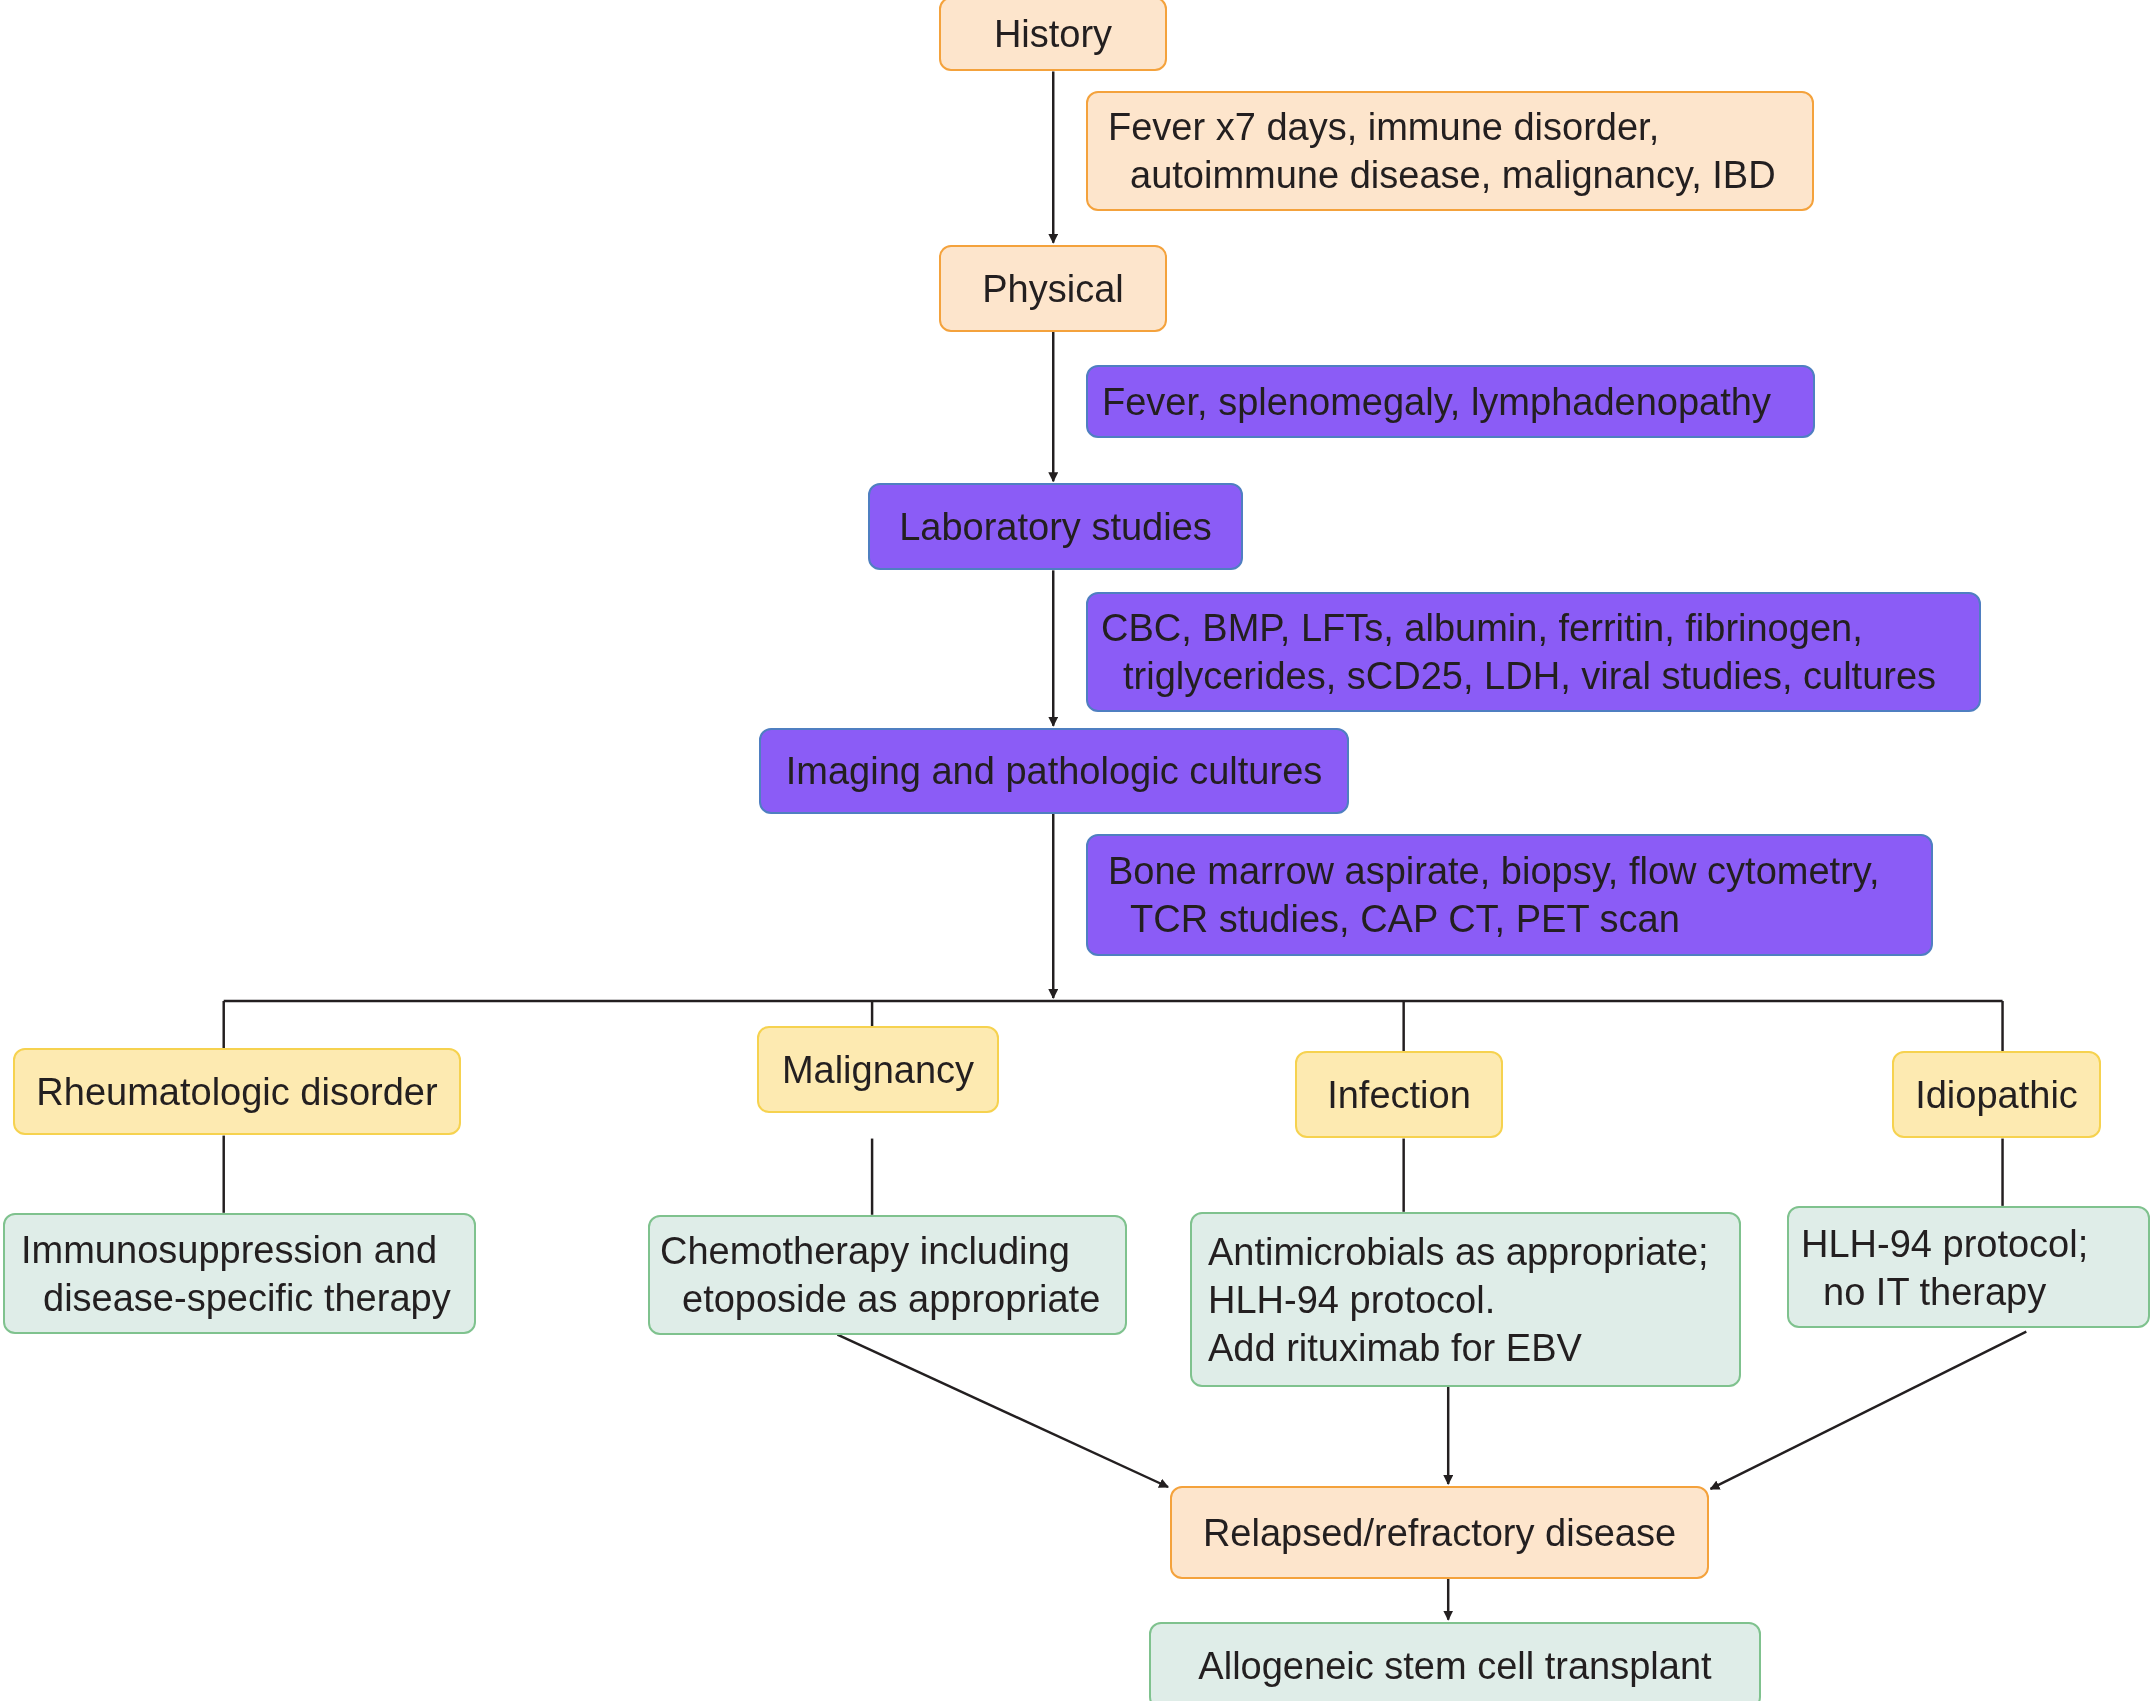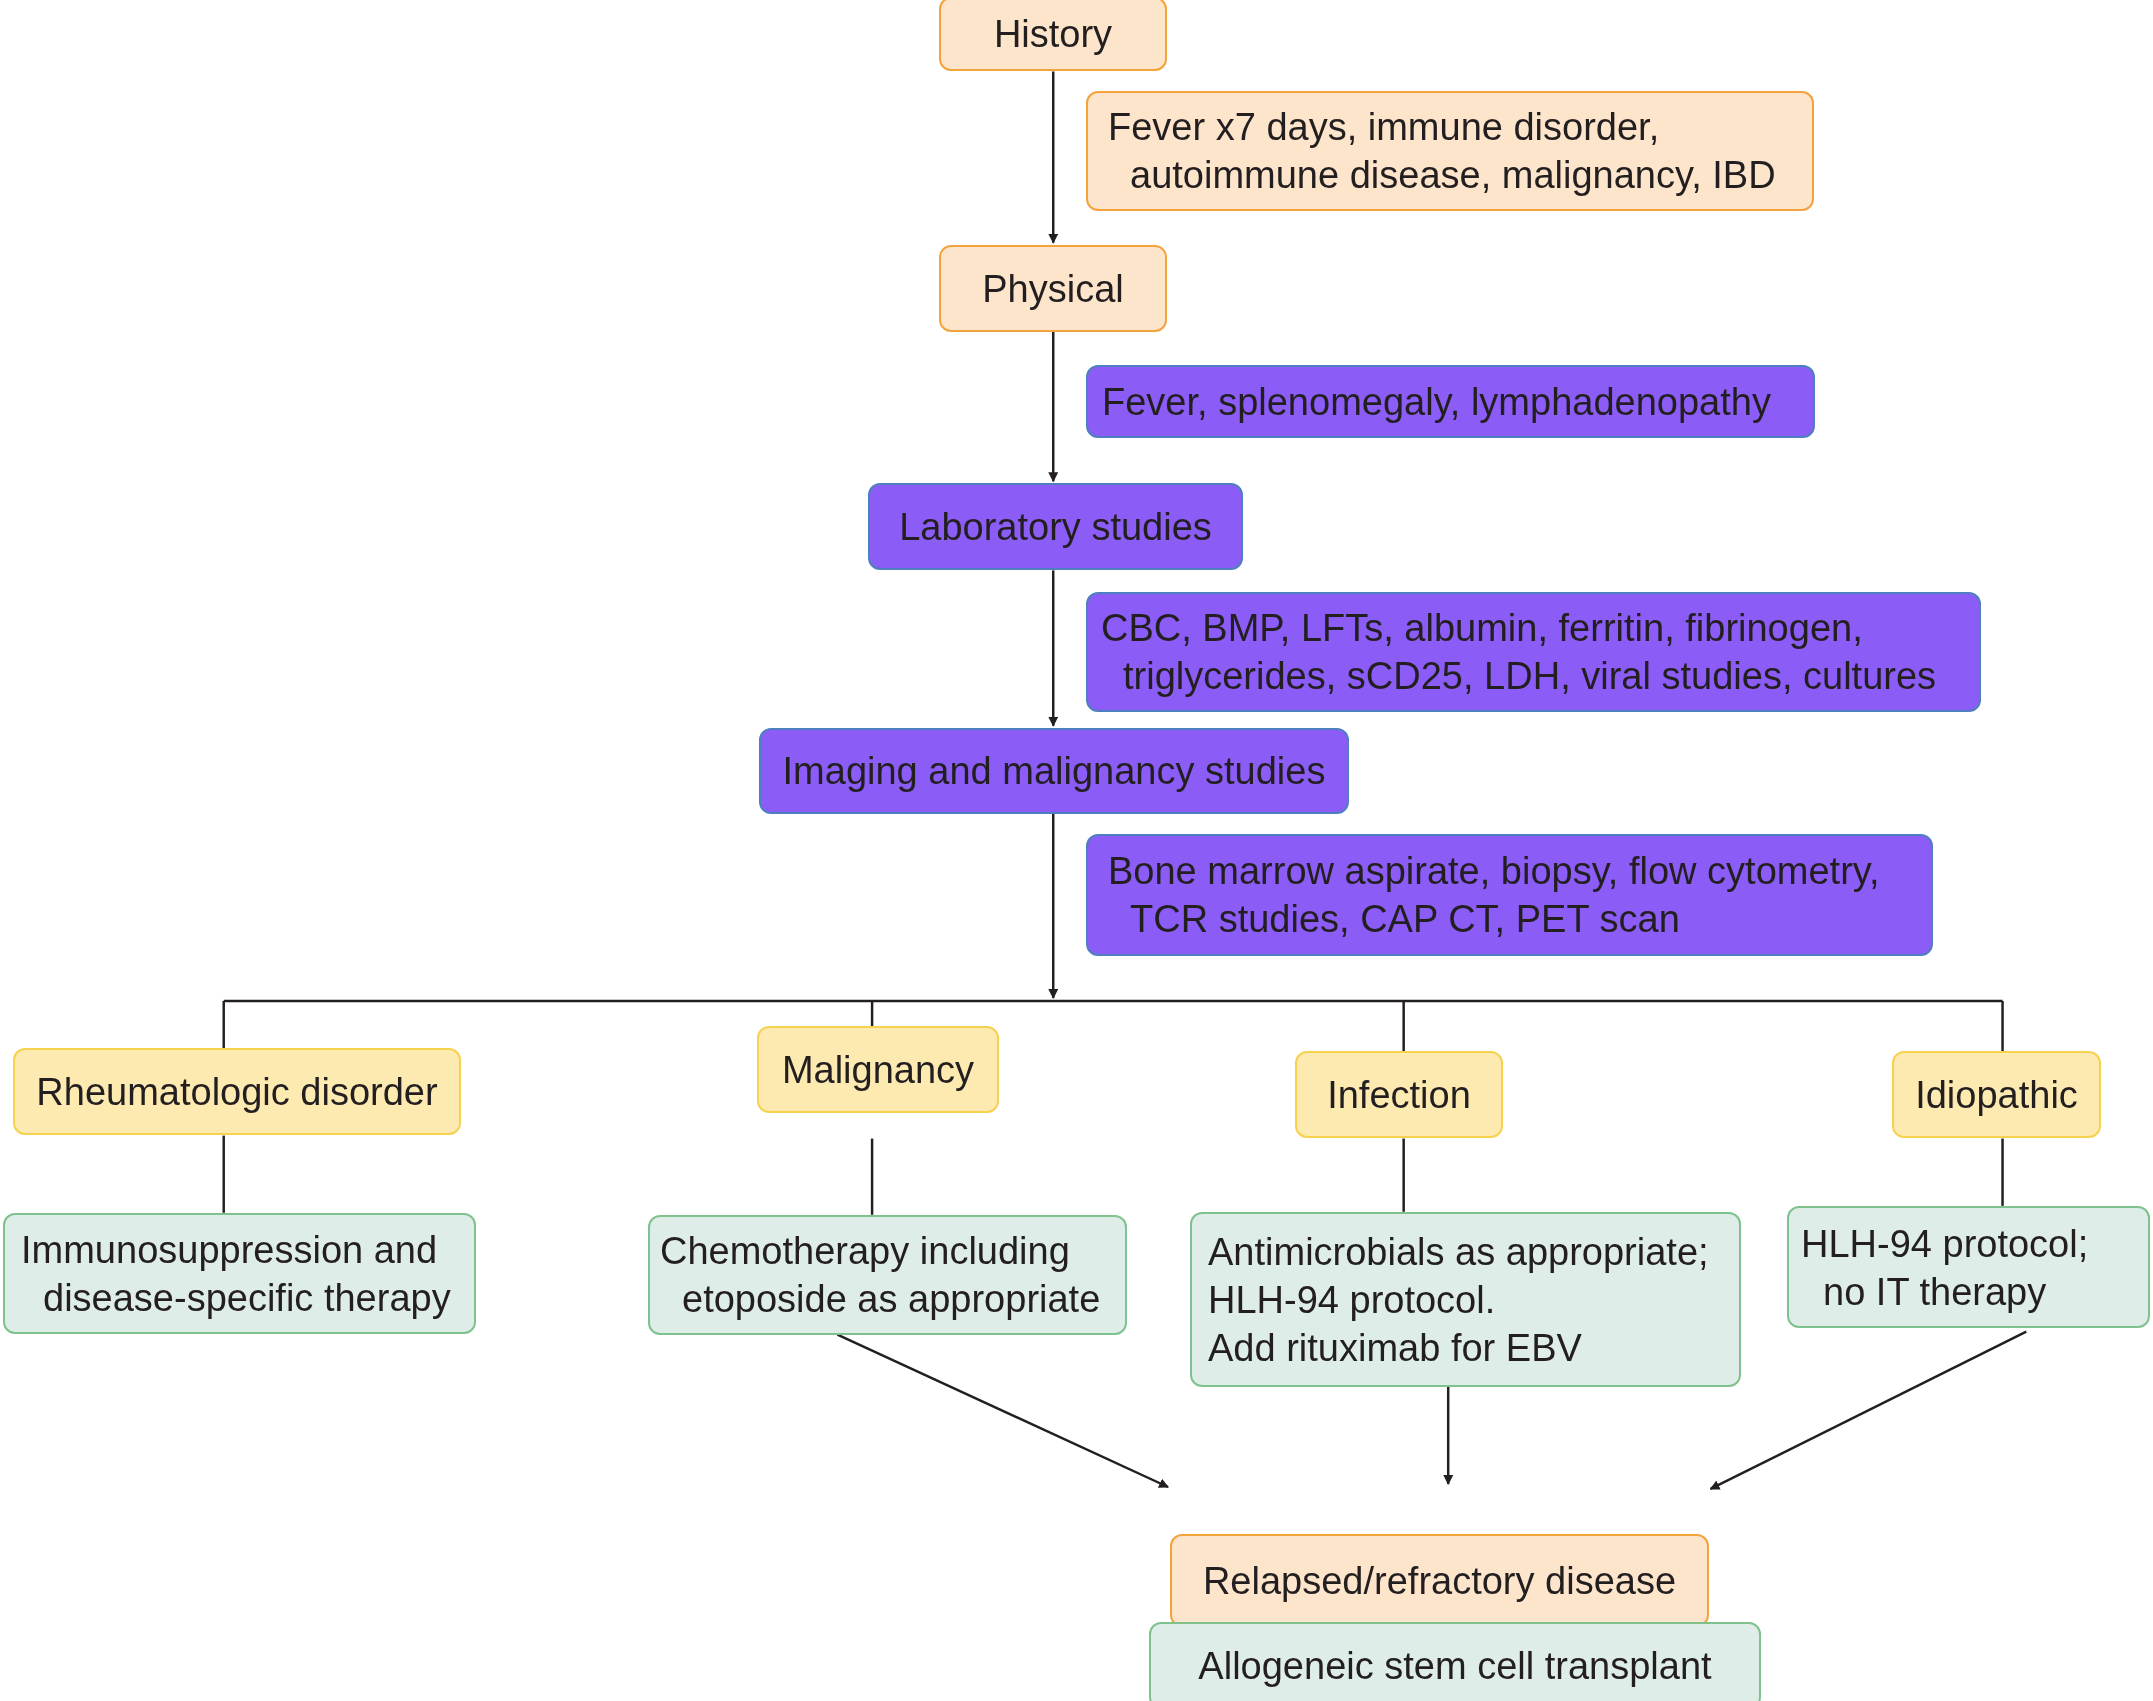--- a/index.html
+++ b/index.html
@@ -67,21 +67,21 @@
 <div class="node blue center" style="left:868px;top:483px;width:375px;height:87px;">
   <span class="line">Laboratory studies</span>
 </div>
 
 <div class="node blue" style="left:1086px;top:592px;width:895px;height:120px;padding-left:13px;">
   <span class="line">CBC, BMP, LFTs, albumin, ferritin, fibrinogen,</span>
   <span class="line indent">triglycerides, sCD25, LDH, viral studies, cultures</span>
 </div>
 
 <div class="node blue center" style="left:759px;top:728px;width:590px;height:86px;">
-  <span class="line">Imaging and malignancy studies</span>
+  <span class="line">Imaging and pathologic cultures</span>
 </div>
 
 <div class="node blue pad" style="left:1086px;top:834px;width:847px;height:122px;">
   <span class="line">Bone marrow aspirate, biopsy, flow cytometry,</span>
   <span class="line indent">TCR studies, CAP CT, PET scan</span>
 </div>
 
 <div class="node yellow center" style="left:13px;top:1048px;width:448px;height:87px;">
   <span class="line">Rheumatologic disorder</span>
 </div>
@@ -106,20 +106,20 @@
 <div class="node green" style="left:1190px;top:1212px;width:551px;height:175px;padding-left:16px;">
   <span class="line">Antimicrobials as appropriate;</span>
   <span class="line">HLH-94 protocol.</span>
   <span class="line">Add rituximab for EBV</span>
 </div>
 <div class="node green" style="left:1787px;top:1206px;width:363px;height:122px;padding-left:12px;justify-content:flex-start;padding-top:12px;">
   <span class="line">HLH-94 protocol;</span>
   <span class="line indent">no IT therapy</span>
 </div>
 
-<div class="node orange center" style="left:1170px;top:1486px;width:539px;height:93px;margin-top:48px;">
+<div class="node orange center" style="left:1170px;top:1486px;width:539px;height:93px;">
   <span class="line">Relapsed/refractory disease</span>
 </div>
 
 <div class="node green center" style="left:1149px;top:1622px;width:612px;height:87px;">
   <span class="line">Allogeneic stem cell transplant</span>
 </div>
 
 
 </body></html>

